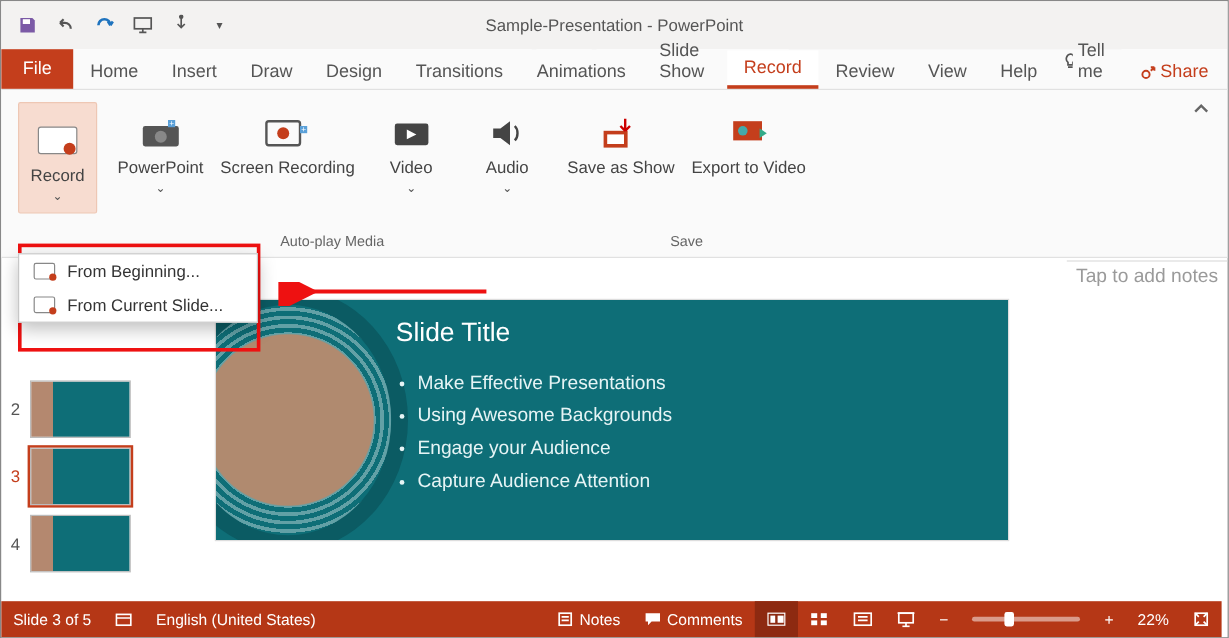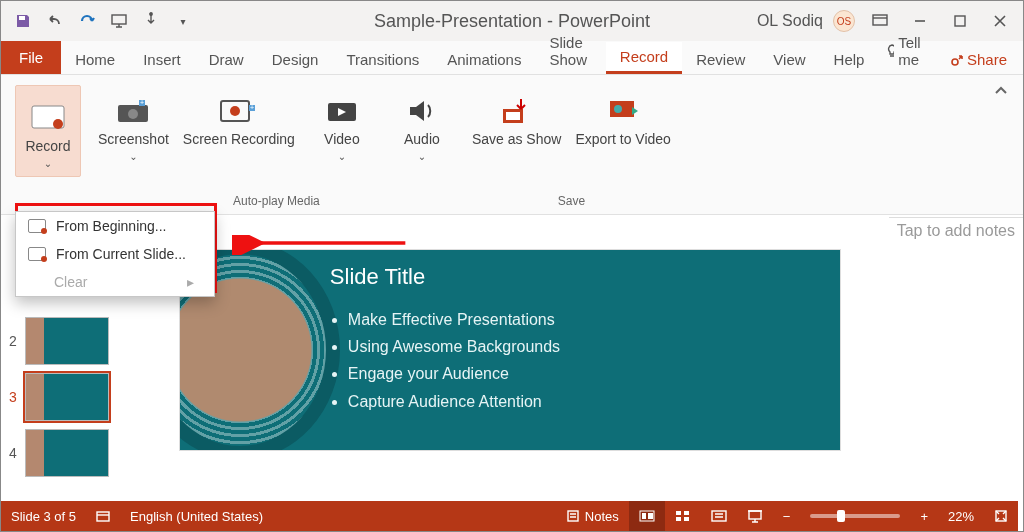--- a/index.html
+++ b/index.html
@@ -16,21 +16,21 @@
   }
   * { box-sizing:border-box; font-family:"Segoe UI",Arial,sans-serif; }
   body { margin:0; width:1024px; height:532px; background:#fff; position:relative; overflow:hidden; border:1px solid #888;}
   
   .bgdeco { position:absolute; inset:0; pointer-events:none; opacity:.25; z-index:0;}
   
   
   .titlebar { height:40px; background:#f3f2f1; display:flex; align-items:center; padding:0 8px; gap:8px; position:relative; z-index:2;}
   .qat { display:flex; gap:4px; align-items:center;}
   .qat-btn { width:28px; height:28px; display:flex; align-items:center; justify-content:center; color:#555; }
-  .title-center { position:absolute; left:0; right:0; text-align:center; color:#555; font-size:18px; pointer-events:none;}
+  .title-center { position:absolute; left:0; right:0; text-align:center; color:#555; font-size:14px; pointer-events:none;}
   .title-right { margin-left:auto; display:flex; align-items:center; gap:10px; color:#555;}
   .user-chip { width:22px;height:22px;border-radius:50%;background:#fbe6d2;color:#c43e1c;font-size:10px;display:flex;align-items:center;justify-content:center;border:1px solid #e3c1a8;}
   .win-btn { width:30px;height:30px;display:flex;align-items:center;justify-content:center;}
 
   
   .tabs { height:34px; display:flex; align-items:flex-end; padding-left:0; gap:0; border-bottom:1px solid var(--ribbon-border); background:#fafafa; position:relative; z-index:2;}
   .tab-file { background:var(--pp-orange); color:#fff; padding:6px 18px; font-size:15px; align-self:stretch; display:flex; align-items:center;}
   .tab { padding:6px 14px; font-size:15px; color:#555; }
   .tab.active { color:var(--red-tab); border-bottom:3px solid var(--red-tab); background:#fff;}
   .share { margin-left:auto; color:var(--red-tab); padding:6px 16px; font-size:15px; display:flex; align-items:center; gap:0;}
@@ -130,45 +130,20 @@
       </div>
     <div class="qat-btn">
         <svg width="16" height="18" fill="none" stroke="#555" stroke-width="1.4">
           <path d="M8 2v8M5 8l3 3 3-3"></path>
           <circle cx="8" cy="2" r="1.2" fill="#555"></circle>
         </svg>
       </div>
     <div class="qat-btn dd">▾</div>
   </div>
   <div class="title-center">Sample-Presentation  -  PowerPoint</div>
-  <div class="title-right">
-    <span>OL Sodiq</span>
-    <span class="user-chip">OS</span>
-    <div class="win-btn">
-        <svg width="16" height="14" fill="none" stroke="#555" stroke-width="1.4">
-          <rect x="1" y="1" width="14" height="10"></rect>
-          <path d="M1 4h14"></path>
-        </svg>
-      </div>
-    <div class="win-btn">
-        <svg width="14" height="14" stroke="#555" stroke-width="1.6">
-          <path d="M2 7h10"></path>
-        </svg>
-      </div>
-    <div class="win-btn">
-        <svg width="14" height="14" fill="none" stroke="#555" stroke-width="1.4">
-          <rect x="2" y="2" width="10" height="10"></rect>
-        </svg>
-      </div>
-    <div class="win-btn">
-        <svg width="14" height="14" stroke="#555" stroke-width="1.6">
-          <path d="M2 2l10 10M12 2 2 12"></path>
-        </svg>
-      </div>
-  </div>
 </div>
 
 <div class="tabs">
   <div class="tab-file">File</div>
   <div class="tab">Home</div>
   <div class="tab">Insert</div>
   <div class="tab">Draw</div>
   <div class="tab">Design</div>
   <div class="tab">Transitions</div>
   <div class="tab">Animations</div>
@@ -212,21 +187,21 @@
     <div class="btnrow">
       <div class="bigbtn">
         <div class="icon">
             <svg width="36" height="28">
               <rect x="3" y="8" width="30" height="17" rx="2" fill="#555"></rect>
               <circle cx="18" cy="17" r="5" fill="#888"></circle>
               <rect x="24" y="3" width="6" height="6" fill="#5aa0d8"></rect>
               <text x="27" y="8" font-size="7" fill="#fff" text-anchor="middle">+</text>
             </svg>
           </div>
-        <div class="lbl"><span>Screenshot</span><br><span class="dd">⌄</span></div>
+        <div class="lbl"><span>PowerPoint</span><br><span class="dd">⌄</span></div>
       </div>
       <div class="bigbtn">
         <div class="icon">
             <svg width="40" height="28">
               <rect x="2" y="4" width="28" height="20" rx="2" fill="none" stroke="#555" stroke-width="2"></rect>
               <circle cx="16" cy="14" r="5" fill="#c43e1c"></circle>
               <rect x="30" y="8" width="6" height="6" fill="#5aa0d8"></rect>
               <text x="33" y="13" font-size="7" fill="#fff" text-anchor="middle">+</text>
             </svg>
           </div>
@@ -289,24 +264,20 @@
 
 <div class="callout"></div>
 <div class="dropdown">
   <div class="ditem">
     <span class="d-ico"></span>
     <span>From Beginning...</span>
   </div>
   <div class="ditem">
     <span class="d-ico"></span>
     <span>From Current Slide...</span>
-  </div>
-  <div class="dclear">
-    <span>Clear</span>
-    <span>▸</span>
   </div>
 </div>
 <svg class="arrow" viewBox="0 0 230 30">
   <defs>
       <marker id="ah" markerWidth="12" markerHeight="10" refX="2" refY="5" orient="auto">
         <path d="M10 0 L0 5 L10 10 z" fill="#e11"></path>
       </marker>
     </defs>
   <line x1="228" y1="12" x2="8" y2="12" stroke="#e11" stroke-width="5" marker-end="url(#ah)"></line>
 </svg>
@@ -354,20 +325,26 @@
     </div>
   <div class="sbtn">English (United States)</div>
   <span class="spacer"></span>
   <div class="sbtn">
       <svg width="14" height="14" fill="none" stroke="#fff" stroke-width="1.4">
         <rect x="2" y="2" width="10" height="10"></rect>
         <path d="M4 5h6M4 8h6"></path>
       </svg>
       <span>Notes</span>
     </div>
+  <div class="sbtn">
+      <svg width="14" height="14" fill="#fff">
+        <path d="M1 2h12v7H6l-3 3V9H1z"></path>
+      </svg>
+      <span>Comments</span>
+    </div>
   <div class="sbtn sactive">
       <svg width="16" height="14" fill="#fff">
         <rect x="1" y="2" width="14" height="10" fill="none" stroke="#fff"></rect>
         <rect x="3" y="4" width="4" height="6"></rect>
         <rect x="9" y="4" width="5" height="6"></rect>
       </svg>
     </div>
   <div class="sbtn">
       <svg width="16" height="14" fill="#fff">
         <rect x="1" y="2" width="5" height="4"></rect>

